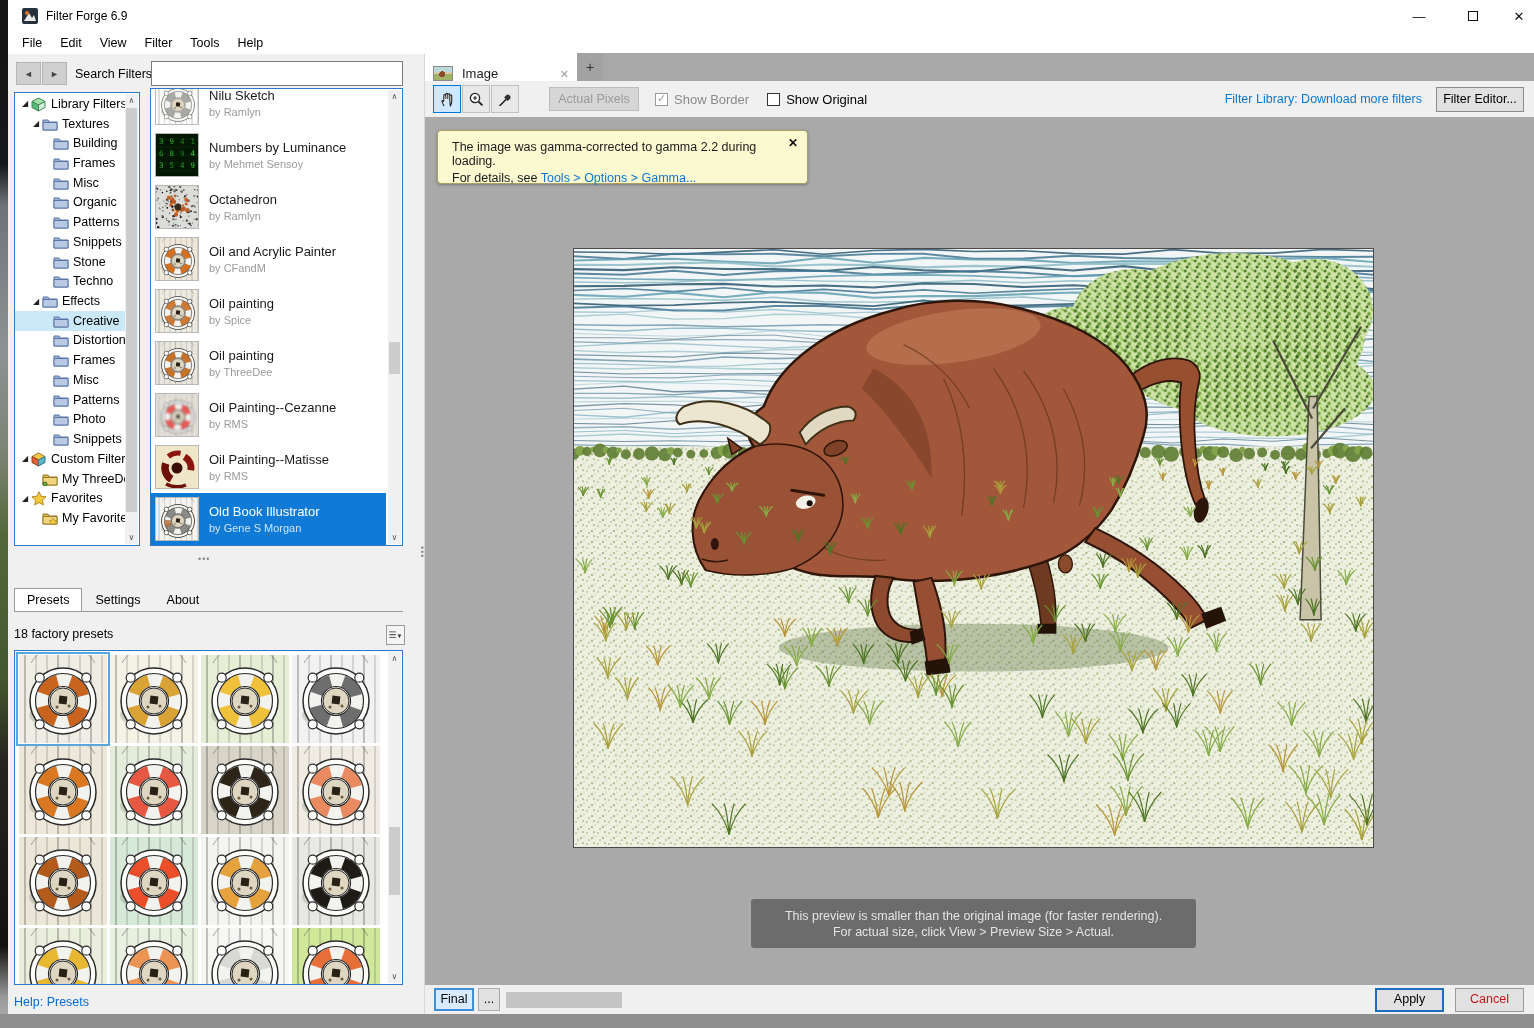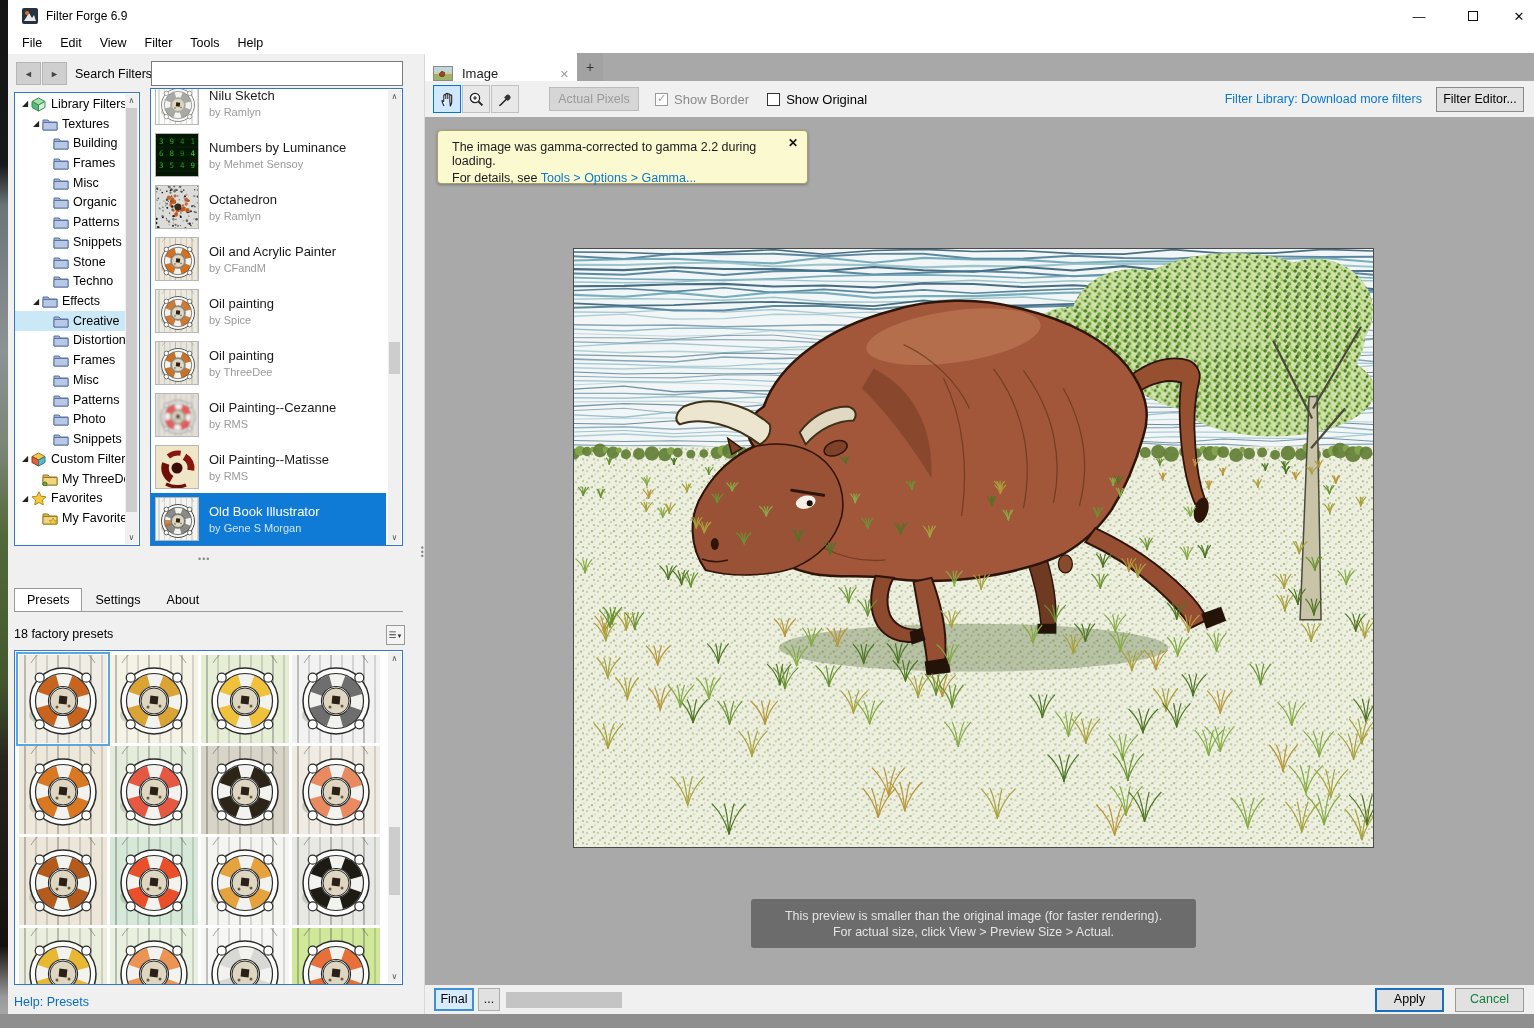--- a/index.html
+++ b/index.html
@@ -79,21 +79,21 @@
   #notif .n2 { font-size:12.5px; color:#1a1a1a; margin-top:3px; }
   #notif .n2 a { color:#0a78d0; text-decoration:none; }
   #notif-close { position:absolute; right:9px; top:5px; font-size:12px; font-weight:bold; color:#111; }
   #preview-img { left:148px; top:131px; width:801px; height:600px; border:1px solid #4a4a4a; background:#fff; }
   #preview-note { left:326px; top:782px; width:445px; height:49px; background:rgba(104,104,104,.95); border-radius:3px; color:#e4e4e4; font-size:12.5px; text-align:center; padding-top:9px; line-height:16px; }
   #render-bar { left:0; top:932px; width:1109px; height:29px; background:#f0f0f0; }
   #btn-final { left:9px; top:3px; width:40px; height:23px; background:#d9ecff; border:2px solid #3f8fd6; font-size:12.5px; text-align:center; line-height:19px; color:#000; }
   #btn-more { left:53px; top:3px; width:22px; height:23px; background:#e1e1e1; border:1px solid #adadad; font-size:12.5px; text-align:center; line-height:20px; color:#000; }
   #progress { left:81px; top:7px; width:116px; height:16px; background:#c4c4c4; }
   #btn-apply { left:950px; top:3px; width:69px; height:24px; background:#e1e1e1; border:2px solid #1c6fc0; font-size:12.5px; text-align:center; line-height:19px; color:#000; }
-  #btn-cancel { left:1030px; top:3px; width:69px; height:24px; background:#e1e1e1; border:1px solid #999; font-size:12.5px; text-align:center; line-height:21px; color:#15803d; }
+  #btn-cancel { left:1030px; top:3px; width:69px; height:24px; background:#e1e1e1; border:1px solid #999; font-size:12.5px; text-align:center; line-height:21px; color:#b91c1c; }
 </style>
 </head>
 <body>
 
 <div class="abs" id="left-strip"></div>
 
 <div class="abs" id="titlebar">
   <svg class="abs" id="app-icon" viewBox="0 0 16 16">
     <rect width="16" height="16" rx="2" fill="#26323e"></rect>
     <path d="M2 13 L7 5 L10 10 L12 7 L14 13 Z" fill="#e8e8e8"></path>

